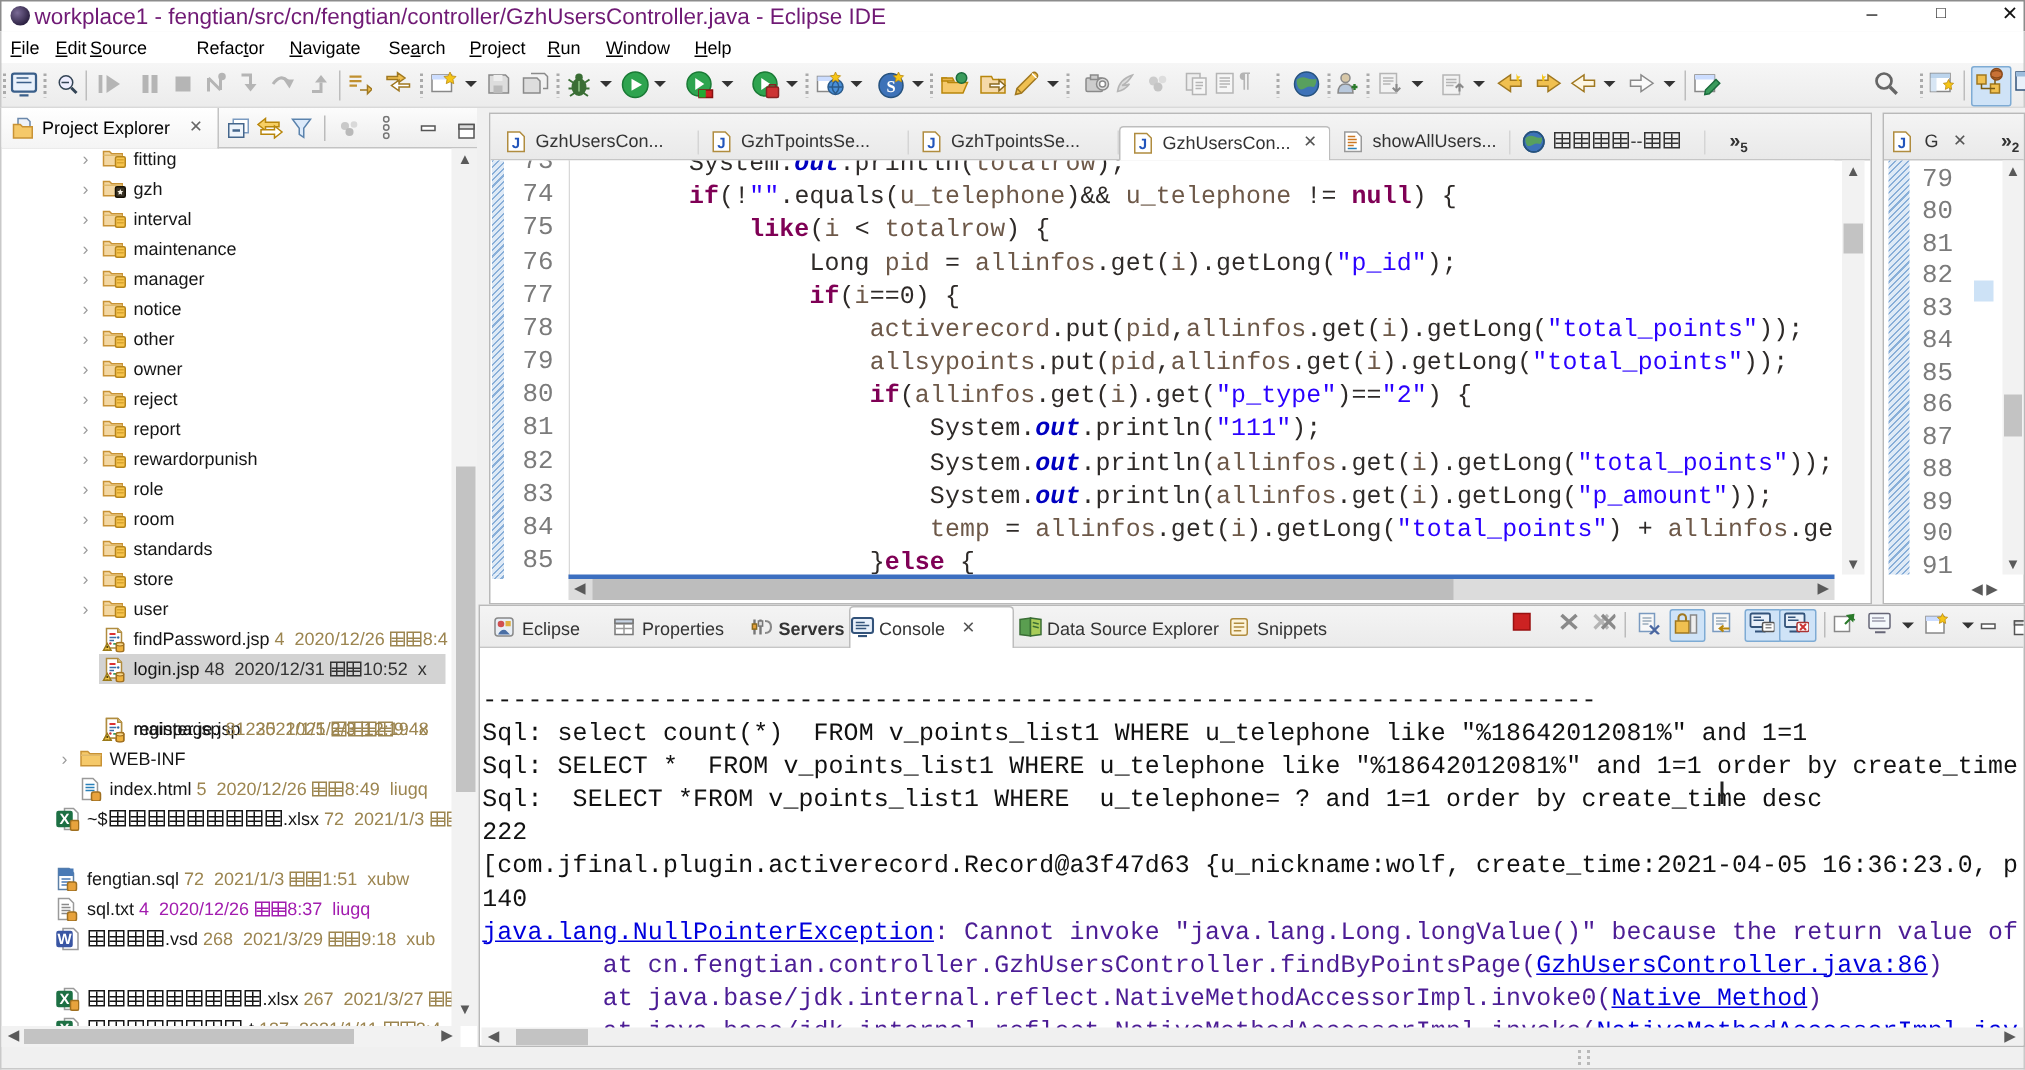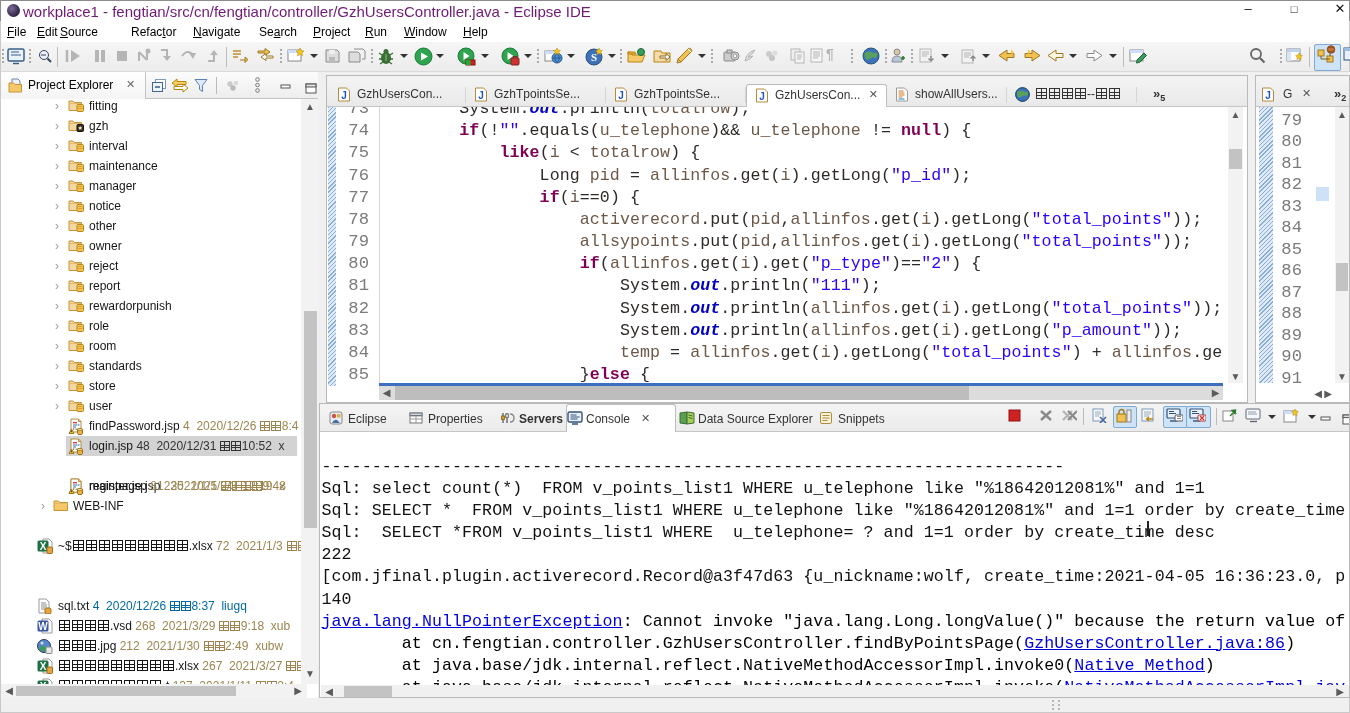--- a/index.html
+++ b/index.html
@@ -35,21 +35,21 @@
 .k{color:#7f0055;font-weight:bold}
 .s{color:#2a00ff}
 .ob{color:#0000c0;font-weight:bold;font-style:italic}
 .v{color:#6d5848}
 #blueline{left:52px;top:307px;width:844px;height:3px;background:#3c6fc0}
 #bottom{left:319px;top:403px;width:1031px;height:295px;background:#fff;border:1px solid #b9b9b9;box-sizing:border-box;overflow:hidden}
 #btabbar{left:0;top:0;width:100%;height:28px;background:linear-gradient(#f4f4f4,#ebebeb);border-bottom:1px solid #c6c6c6;box-sizing:border-box}
 .btab{top:6px;font-size:12px;color:#333;white-space:nowrap}
 #consolehdr{left:3px;top:32px;font-size:12.9px;color:#000;white-space:nowrap}
 #consoletext{left:1.5px;top:52px;font-size:16.6px;letter-spacing:0.08px;line-height:22.1px;color:#111;white-space:pre;font-family:"Liberation Mono",monospace}
-.red{color:#000000}
+.red{color:#4c1d95}
 .lnk{color:#0000dd;text-decoration:underline}
 .cj{display:inline-block;width:11px;height:11px;border:1px solid;box-sizing:border-box;vertical-align:-1px;margin:0 1px;background:linear-gradient(currentColor,currentColor) 0 3px/9px 1px no-repeat,linear-gradient(currentColor,currentColor) 0 6px/9px 1px no-repeat,linear-gradient(currentColor,currentColor) 4px 0/1px 9px no-repeat}
 .cjs{display:inline-block;width:10px;height:10px;border:1px solid;box-sizing:border-box;vertical-align:-1px;margin:0 .5px;background:linear-gradient(currentColor,currentColor) 0 3px/8px 1px no-repeat,linear-gradient(currentColor,currentColor) 0 5px/8px 1px no-repeat,linear-gradient(currentColor,currentColor) 3px 0/1px 8px no-repeat}
 </style></head>
 <body>
 <div class="abs" id="titlebar"></div>
 <div class="abs" style="left:7px;top:4px;width:13px;height:13px;border-radius:7px;background:radial-gradient(circle at 35% 35%,#7a6a96,#2e2344 70%)"></div>
 <div class="abs" id="titletext">workplace1 - fengtian/src/cn/fengtian/controller/GzhUsersController.java - Eclipse IDE</div>
 <div class="abs winbtn" style="left:1241px">–</div>
 <div class="abs winbtn" style="left:1287px;font-size:11px">□</div>
@@ -470,42 +470,47 @@
             <path d="M7.5 11.2h3" stroke="#3a9b5c" stroke-width="1.1"></path>
             <path d="M1 15.5 L3.5 11 L6 15.5 Z" fill="#f6c94a" stroke="#9a7a1a"></path>
             <path d="M3.5 12.6 v1.4 M3.5 14.8 v.2" stroke="#55430c" stroke-width="1.1"></path>
             <path d="M9.5 11.5 a2.5 1.1 0 0 1 5 0 l0 4 a2.5 1.1 0 0 1 -5 0 Z" fill="#eeb23f" stroke="#a07020"></path>
             <ellipse cx="12" cy="11.5" rx="2.5" ry="1.1" fill="#f7d88a" stroke="#a07020" stroke-width=".7"></ellipse>
           </svg></span><span class="rowin" style="left:88px">register.jsp <span style="color:#9c8550">81  2021/1/5 <i class="cjs"></i><i class="cjs"></i>12:19  x</span></span></div>
 <div class="abs row" style="top:400px"><span class="arrow" style="left:40px">›</span><span class="abs" style="left:52px;top:2px"><svg width="17" height="14" viewBox="0 0 17 14">
             <path d="M1 3 L1 12.5 L14.5 12.5 L14.5 4.5 L7 4.5 L5.5 3 Z" fill="#f5c96a" stroke="#c89235"></path>
             <path d="M1 5.5 L14.5 5.5" stroke="#e0b96a"></path>
           </svg></span><span class="rowin" style="left:72px">WEB-INF <span style="color:#9c8550"></span></span></div>
+<div class="abs row" style="top:420px"><span class="abs" style="left:52px;top:2px"><svg width="15" height="16" viewBox="0 0 15 16">
+            <path d="M2 1 L9 1 L12 4 L12 15 L2 15 Z" fill="#fff" stroke="#9a9a9a"></path>
+            <path d="M4 5h6M4 7h6M4 9h6" stroke="#2980b9"></path>
+            <rect x="8" y="10" width="6" height="6" rx="1.5" fill="#e8a33d" stroke="#a07020"></rect>
+          </svg></span><span class="rowin" style="left:72px">index.html <span style="color:#9c8550">5  2020/12/26 <i class="cjs"></i><i class="cjs"></i>8:49  liugq</span></span></div>
 <div class="abs row" style="top:440px"><span class="abs" style="left:36px;top:2px"><svg width="16" height="16" viewBox="0 0 16 16">
             <path d="M6 1 L12 1 L15 4 L15 15 L6 15 Z" fill="#fff" stroke="#9a9a9a"></path>
             <rect x="0.5" y="2.5" width="11" height="11" rx="1.5" fill="#1d7044"></rect>
             <text x="6" y="11.5" font-size="10" fill="#fff" font-family="Liberation Sans" font-weight="bold" text-anchor="middle">X</text>
             <rect x="10" y="9" width="5.5" height="6.5" rx="1" fill="#e8a33d" stroke="#a07020"></rect>
           </svg></span><span class="rowin" style="left:57px">~$<i class="cj"></i><i class="cj"></i><i class="cj"></i><i class="cj"></i><i class="cj"></i><i class="cj"></i><i class="cj"></i><i class="cj"></i><i class="cj"></i>.xlsx <span style="color:#9c8550">72  2021/1/3 <i class="cjs"></i><i class="cjs"></i></span></span></div>
+<div class="abs row" style="top:480px"><span class="abs" style="left:36px;top:2px"><svg width="15" height="16" viewBox="0 0 15 16">
+            <path d="M2 1 L9 1 L12 4 L12 15 L2 15 Z" fill="#fff" stroke="#5b7fa6"></path>
+            <rect x="2" y="1" width="10" height="5" fill="#4a7ab5"></rect>
+            <path d="M4 8h6M4 10h6M4 12h5" stroke="#4a7ab5"></path>
+            <rect x="8" y="10" width="6" height="6" rx="1.5" fill="#e8a33d" stroke="#a07020"></rect>
+          </svg></span><span class="rowin" style="left:57px">fengtian.sql <span style="color:#9c8550">72  2021/1/3 <i class="cjs"></i><i class="cjs"></i>1:51  xubw</span></span></div>
 <div class="abs row" style="top:500px"><span class="abs" style="left:36px;top:2px"><svg width="15" height="16" viewBox="0 0 15 16">
             <path d="M2 1 L9 1 L12 4 L12 15 L2 15 Z" fill="#fff" stroke="#9a9a9a"></path>
             <path d="M4 5h5M4 7h6M4 9h6M4 11h4" stroke="#8a8a8a"></path>
             <rect x="8" y="10" width="6" height="6" rx="1.5" fill="#e8a33d" stroke="#a07020"></rect>
-          </svg></span><span class="rowin" style="left:57px">sql.txt <span style="color:#0369a1">4  2020/12/26 <i class="cjs"></i><i class="cjs"></i>8:37  liugq</span></span></div>
+          </svg></span><span class="rowin" style="left:57px">sql.txt <span style="color:#a21caf">4  2020/12/26 <i class="cjs"></i><i class="cjs"></i>8:37  liugq</span></span></div>
 <div class="abs row" style="top:520px"><span class="abs" style="left:36px;top:2px"><svg width="16" height="16" viewBox="0 0 16 16">
             <path d="M5 1 L12 1 L15 4 L15 15 L5 15 Z" fill="#fff" stroke="#9a9a9a"></path>
             <rect x="0.5" y="2.5" width="11" height="11" rx="1.5" fill="#3955a3"></rect>
             <text x="6" y="11.5" font-size="10" fill="#fff" font-family="Liberation Sans" font-weight="bold" text-anchor="middle">W</text>
           </svg></span><span class="rowin" style="left:57px"><i class="cj"></i><i class="cj"></i><i class="cj"></i><i class="cj"></i>.vsd <span style="color:#9c8550">268  2021/3/29 <i class="cjs"></i><i class="cjs"></i>9:18  xub</span></span></div>
-<div class="abs row" style="top:540px"><span class="abs" style="left:36px;top:2px"><svg width="16" height="16" viewBox="0 0 16 16">
-            <circle cx="7" cy="8" r="6.5" fill="#5588cc" stroke="#336"></circle>
-            <path d="M2 10 Q5 6 8 9 T13 9 L13 12 Q8 15 3 12 Z" fill="#3a9b5c"></path>
-            <circle cx="5" cy="5" r="1.5" fill="#cfe0f5"></circle>
-            <rect x="9" y="9" width="6" height="6.5" rx="1" fill="#e8e8e8" stroke="#888"></rect>
-          </svg></span><span class="rowin" style="left:57px"><i class="cj"></i><i class="cj"></i><i class="cj"></i>.jpg <span style="color:#9c8550">212  2021/1/30 <i class="cjs"></i><i class="cjs"></i>2:49  xubw</span></span></div>
 <div class="abs row" style="top:560px"><span class="abs" style="left:36px;top:2px"><svg width="16" height="16" viewBox="0 0 16 16">
             <path d="M6 1 L12 1 L15 4 L15 15 L6 15 Z" fill="#fff" stroke="#9a9a9a"></path>
             <rect x="0.5" y="2.5" width="11" height="11" rx="1.5" fill="#1d7044"></rect>
             <text x="6" y="11.5" font-size="10" fill="#fff" font-family="Liberation Sans" font-weight="bold" text-anchor="middle">X</text>
             <rect x="10" y="9" width="5.5" height="6.5" rx="1" fill="#e8a33d" stroke="#a07020"></rect>
           </svg></span><span class="rowin" style="left:57px"><i class="cj"></i><i class="cj"></i><i class="cj"></i><i class="cj"></i><i class="cj"></i><i class="cj"></i><i class="cj"></i><i class="cj"></i><i class="cj"></i>.xlsx <span style="color:#9c8550">267  2021/3/27 <i class="cjs"></i><i class="cjs"></i></span></span></div>
 <div class="abs row" style="top:580px"><span class="abs" style="left:36px;top:2px"><svg width="16" height="16" viewBox="0 0 16 16">
             <path d="M6 1 L12 1 L15 4 L15 15 L6 15 Z" fill="#fff" stroke="#9a9a9a"></path>
             <rect x="0.5" y="2.5" width="11" height="11" rx="1.5" fill="#1d7044"></rect>
             <text x="6" y="11.5" font-size="10" fill="#fff" font-family="Liberation Sans" font-weight="bold" text-anchor="middle">X</text>

